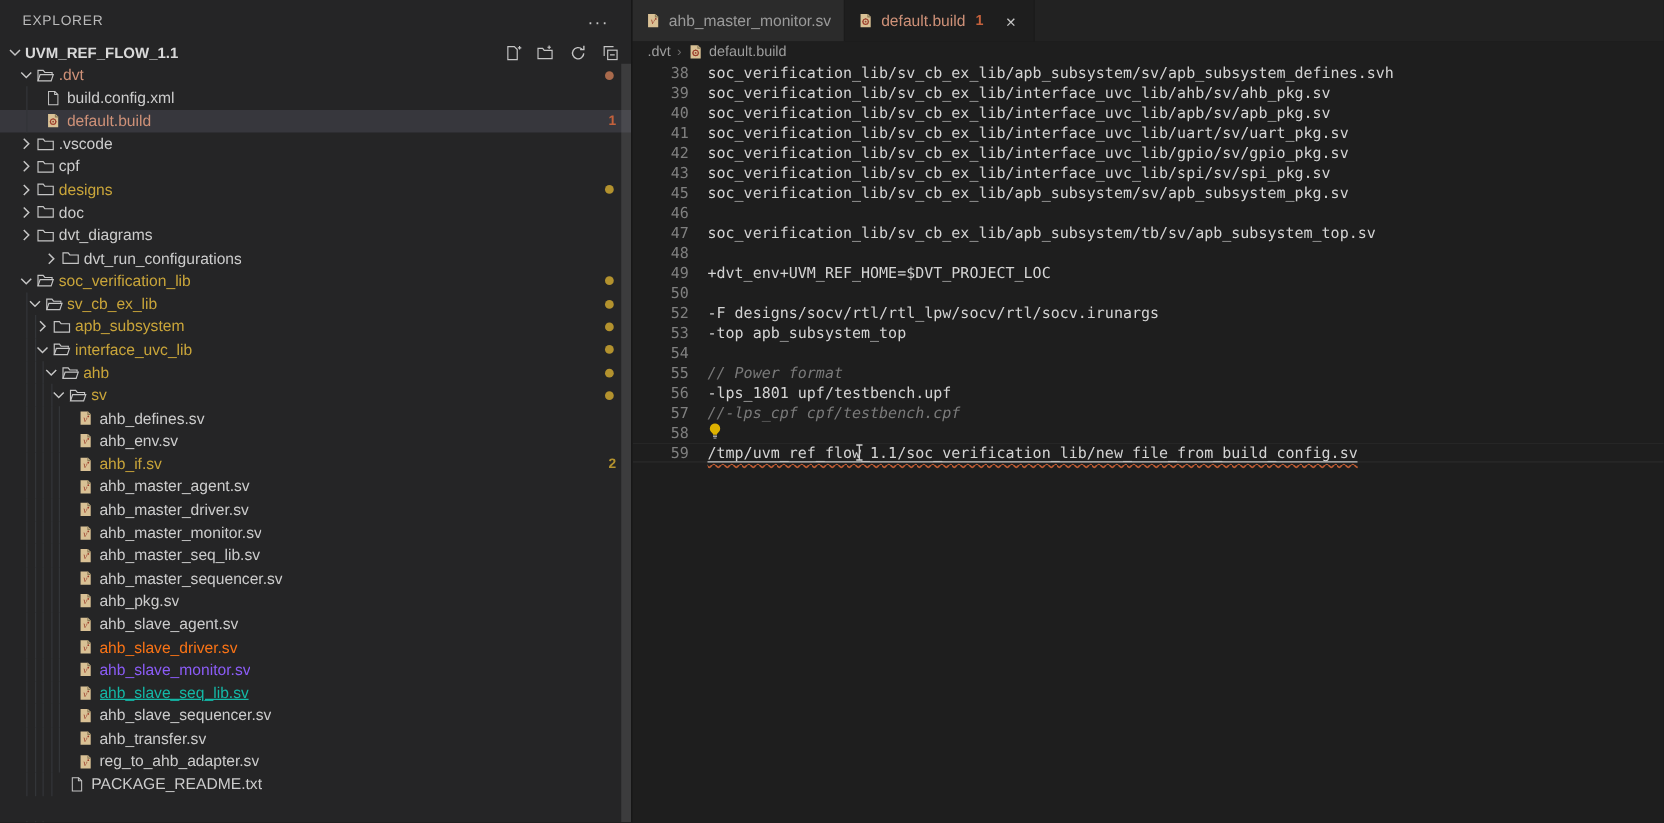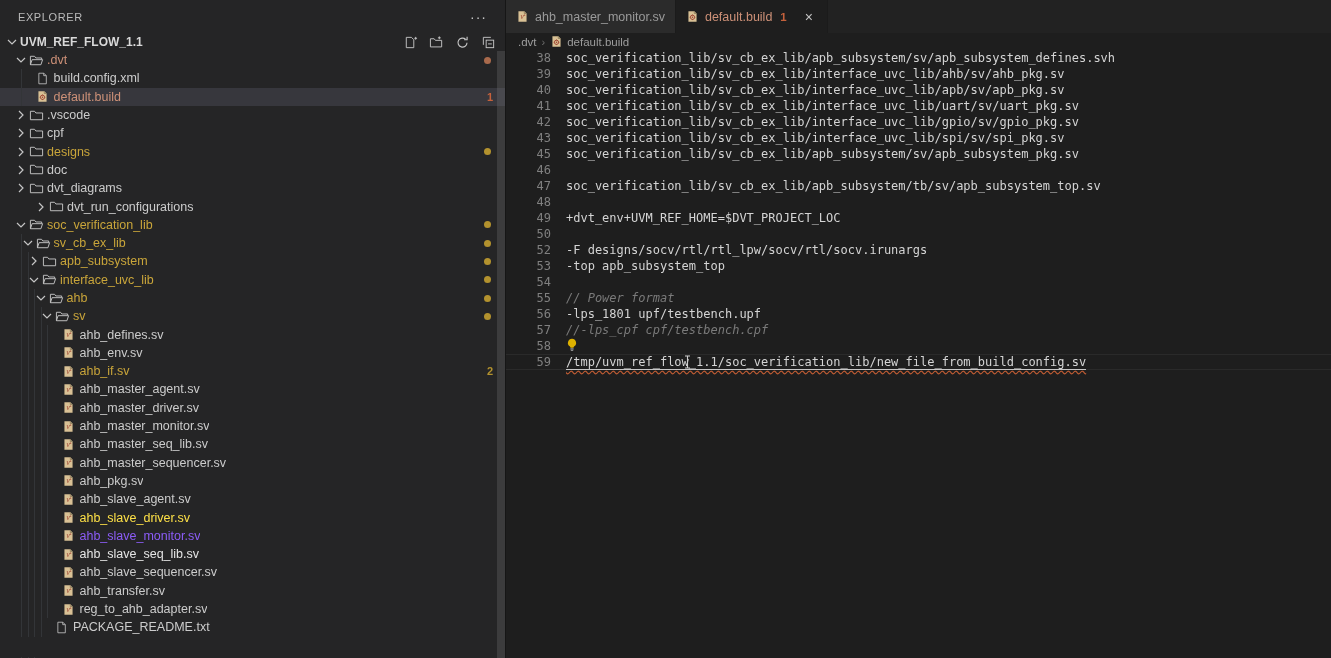--- a/index.html
+++ b/index.html
@@ -513,21 +513,21 @@
           <span class="guide" style="left: 47px;"></span>
           <span class="chev"></span>
           <span class="ficon" style="display: inline-flex; align-items: center;">
             <svg width="13" height="15" viewBox="0 0 16 16">
               <path d="M3 1.5h7.2l2.8 2.8v10.2H3z" fill="#d9c195"></path>
               <path d="M10.2 1.5v2.8H13" fill="none" stroke="#8a7a57"></path>
               <text x="7.6" y="11.6" font-size="9" font-style="italic" font-family="Liberation Serif,serif" fill="#9c3f2d" text-anchor="middle">v</text>
               <circle cx="10.6" cy="6.3" r="0.9" fill="#9c3f2d"></circle>
             </svg>
           </span>
-          <span class="lbl" style="color: #fde047;">ahb_slave_driver.sv</span>
+          <span class="lbl" style="color: #f97316;">ahb_slave_driver.sv</span>
         </div>
         <div class="row" style="padding-left: 45.5px;">
           <span class="guide" style="left: 21px;"></span>
           <span class="guide" style="left: 27.5px;"></span>
           <span class="guide" style="left: 34px;"></span>
           <span class="guide" style="left: 40.5px;"></span>
           <span class="guide" style="left: 47px;"></span>
           <span class="chev"></span>
           <span class="ficon" style="display: inline-flex; align-items: center;">
             <svg width="13" height="15" viewBox="0 0 16 16">
@@ -547,21 +547,21 @@
           <span class="guide" style="left: 47px;"></span>
           <span class="chev"></span>
           <span class="ficon" style="display: inline-flex; align-items: center;">
             <svg width="13" height="15" viewBox="0 0 16 16">
               <path d="M3 1.5h7.2l2.8 2.8v10.2H3z" fill="#d9c195"></path>
               <path d="M10.2 1.5v2.8H13" fill="none" stroke="#8a7a57"></path>
               <text x="7.6" y="11.6" font-size="9" font-style="italic" font-family="Liberation Serif,serif" fill="#9c3f2d" text-anchor="middle">v</text>
               <circle cx="10.6" cy="6.3" r="0.9" fill="#9c3f2d"></circle>
             </svg>
           </span>
-          <span class="lbl" style="color: #e5e5e5;">ahb_slave_seq_lib.sv</span>
+          <span class="lbl" style="color: #14b8a6; text-decoration: underline;">ahb_slave_seq_lib.sv</span>
         </div>
         <div class="row" style="padding-left: 45.5px;">
           <span class="guide" style="left: 21px;"></span>
           <span class="guide" style="left: 27.5px;"></span>
           <span class="guide" style="left: 34px;"></span>
           <span class="guide" style="left: 40.5px;"></span>
           <span class="guide" style="left: 47px;"></span>
           <span class="chev"></span>
           <span class="ficon" style="display: inline-flex; align-items: center;">
             <svg width="13" height="15" viewBox="0 0 16 16">

